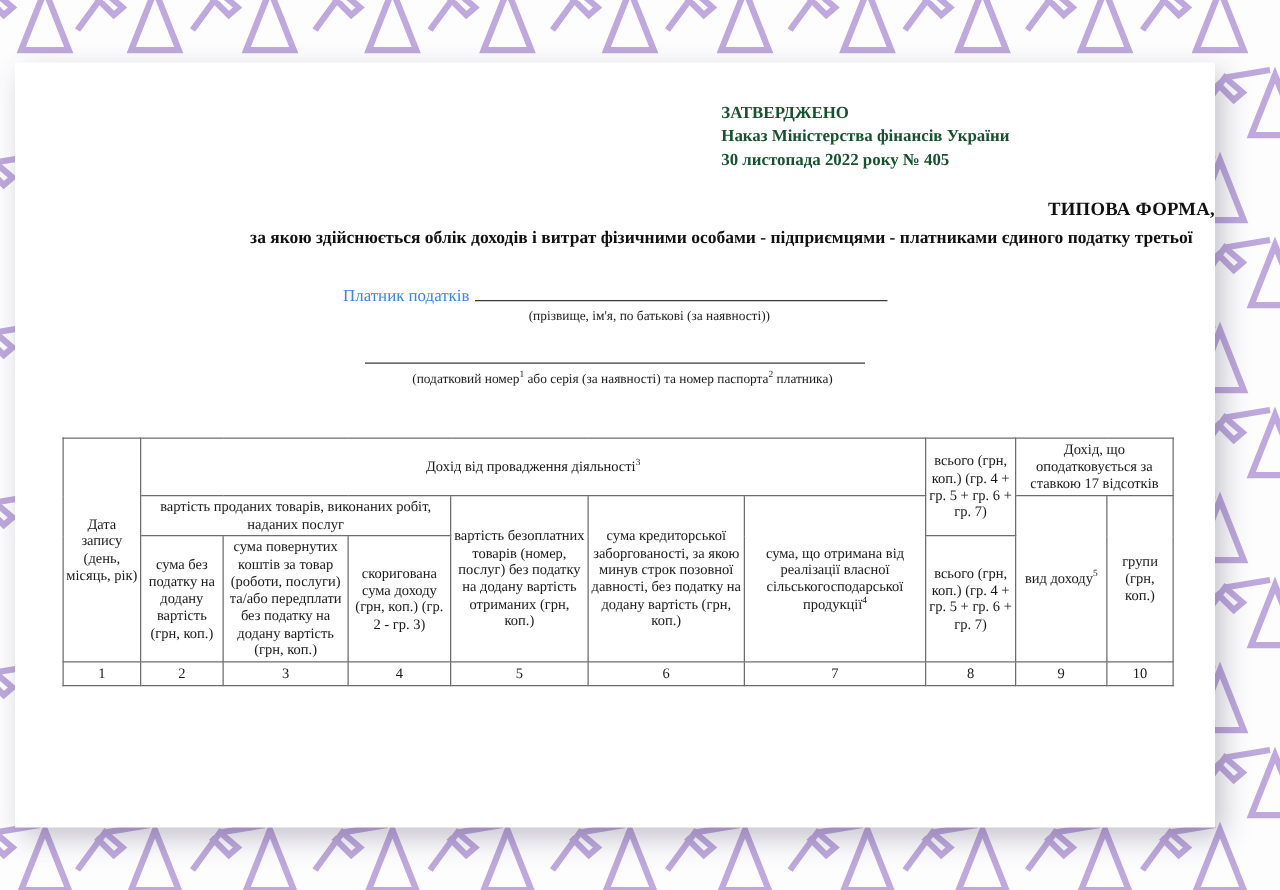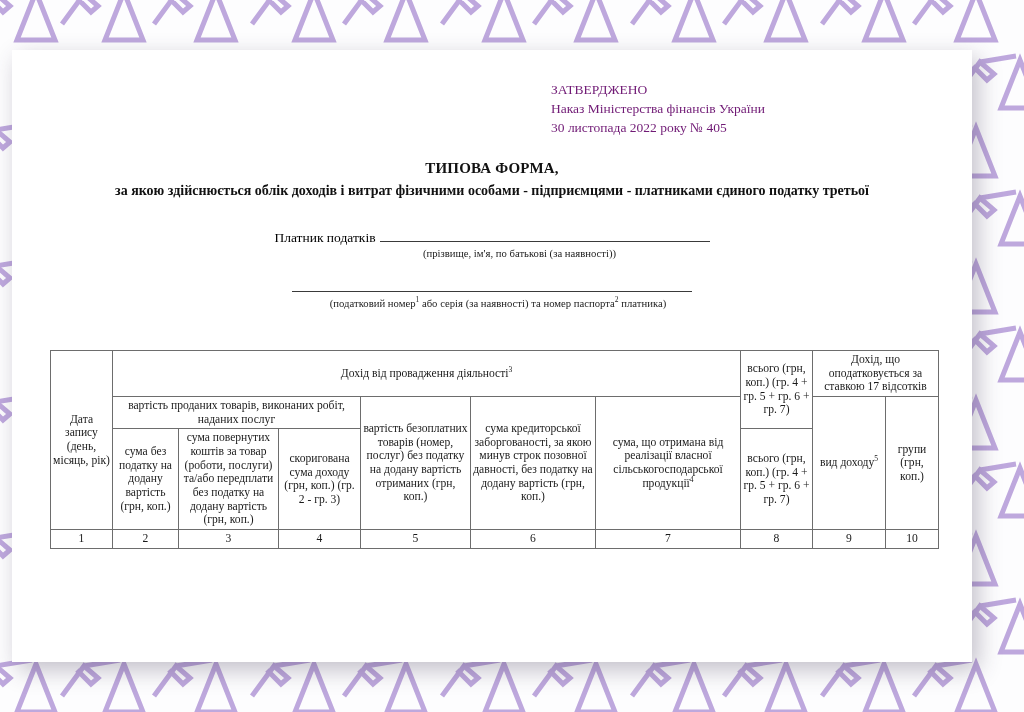--- a/index.html
+++ b/index.html
@@ -43,34 +43,35 @@
   #paper-inner {
     position: relative;
     width: 100%;
     height: 100%;
     padding: 0;
   }
 
   
   .approval {
     position: absolute;
-    left: 539px;
+    left: 565px;
     top: 30px;
     font-size: 13.5px;
     line-height: 1.42;
-    color: #701a75;
+    color: #14532d;
     white-space: nowrap;
+    font-weight: bold;
   }
 
   
   .title-block {
     position: absolute;
     left: 0; right: 0;
     top: 110px;
-    text-align: center;
+    text-align: right;
     font-weight: bold;
     color: #111;
   }
   .title-main { font-size: 15px; letter-spacing: .2px; }
   .title-sub {
     font-size: 14px;
     line-height: 1.55;
     margin-top: 3px;
     padding: 0 18px;
   }
@@ -79,21 +80,21 @@
   .field-row {
     position: absolute;
     left: 0; right: 0;
     text-align: center;
   }
   .field-line-1 { top: 178px; }
   .field-line-2 { top: 228px; }
 
   .field-label {
     font-size: 13.5px;
-    color: #000000;
+    color: #3b82f6;
     vertical-align: baseline;
   }
   .rule {
     display: inline-block;
     border-bottom: 1px solid #3a3a3a;
     height: 13px;
     vertical-align: baseline;
   }
   .rule-1 { width: 330px; margin-left: 4px; }
   .rule-2 { width: 400px; }

